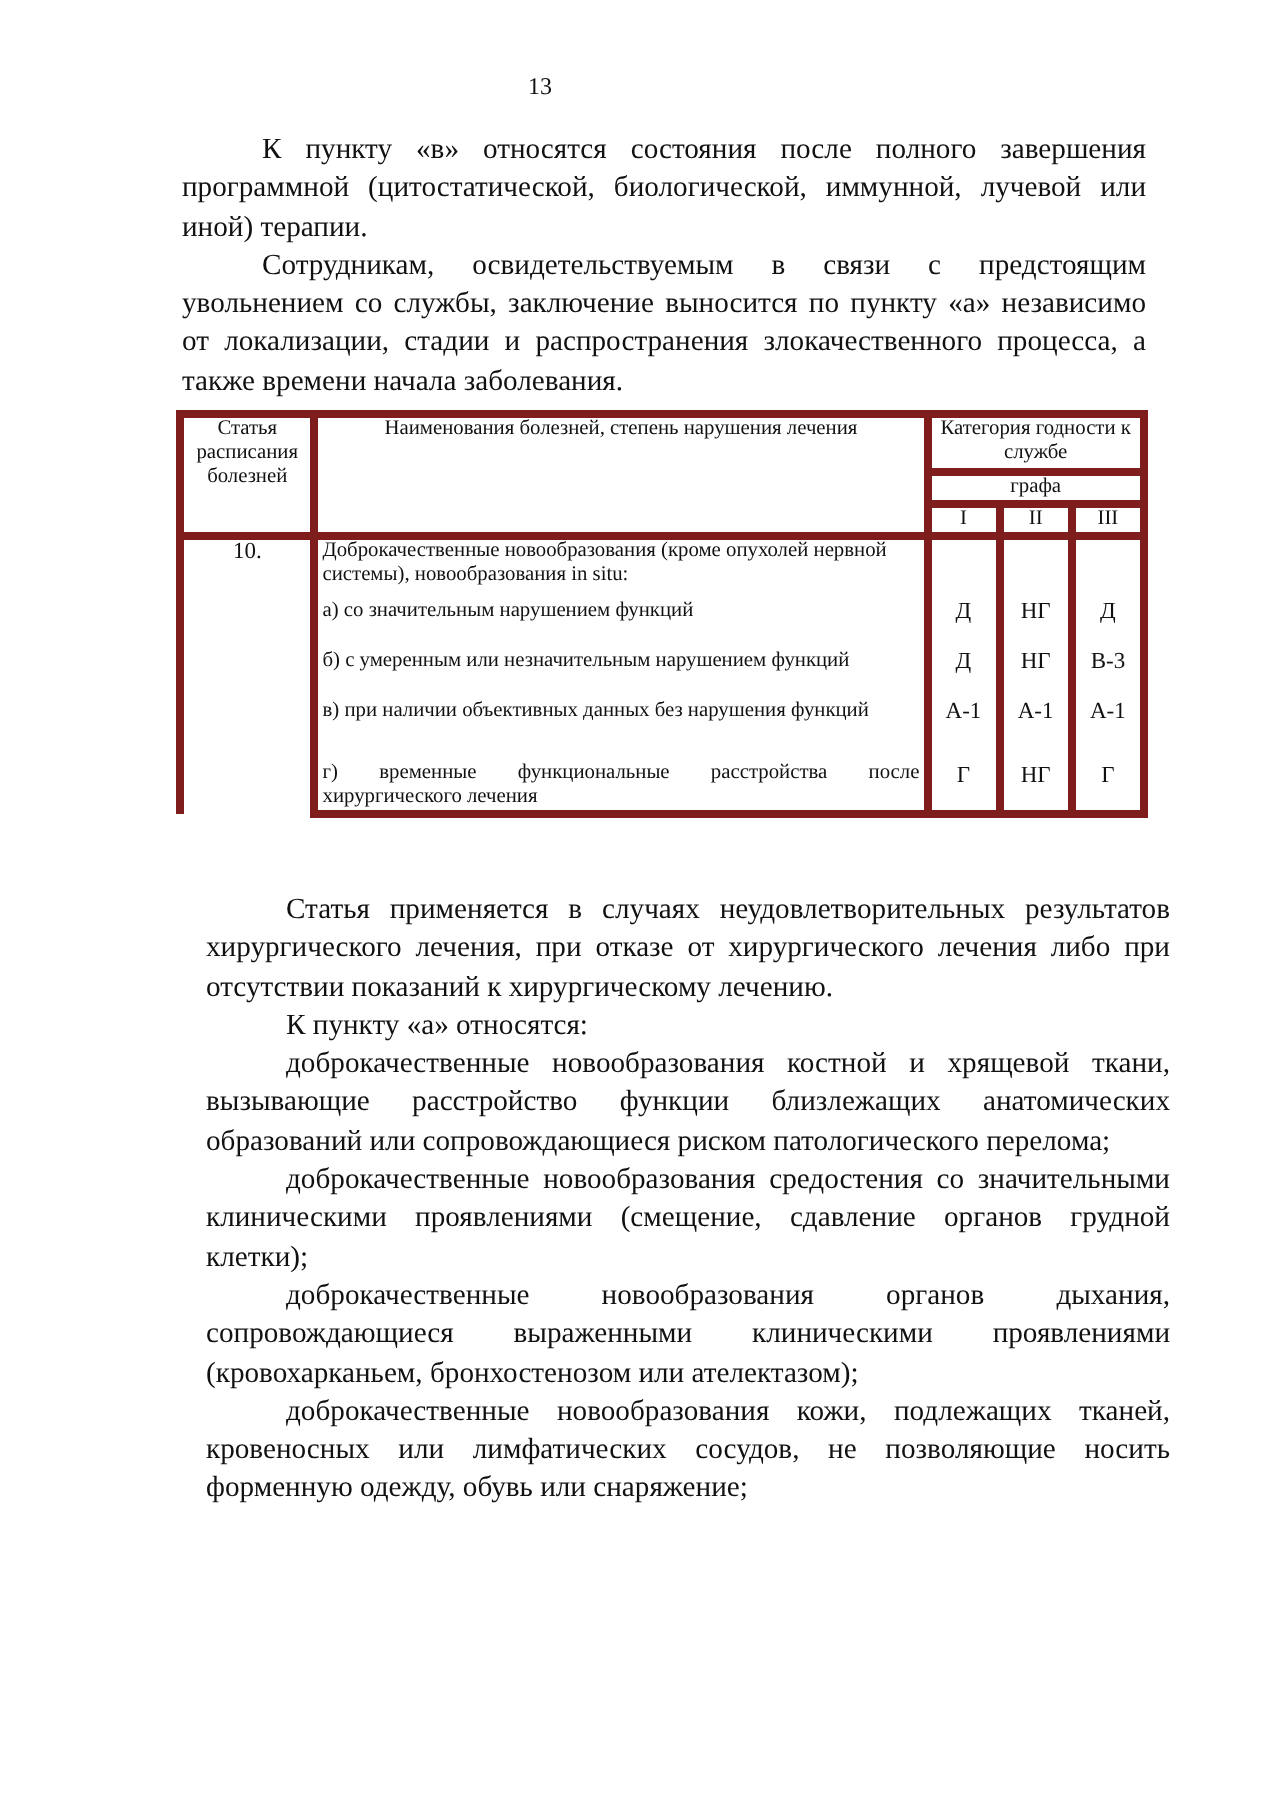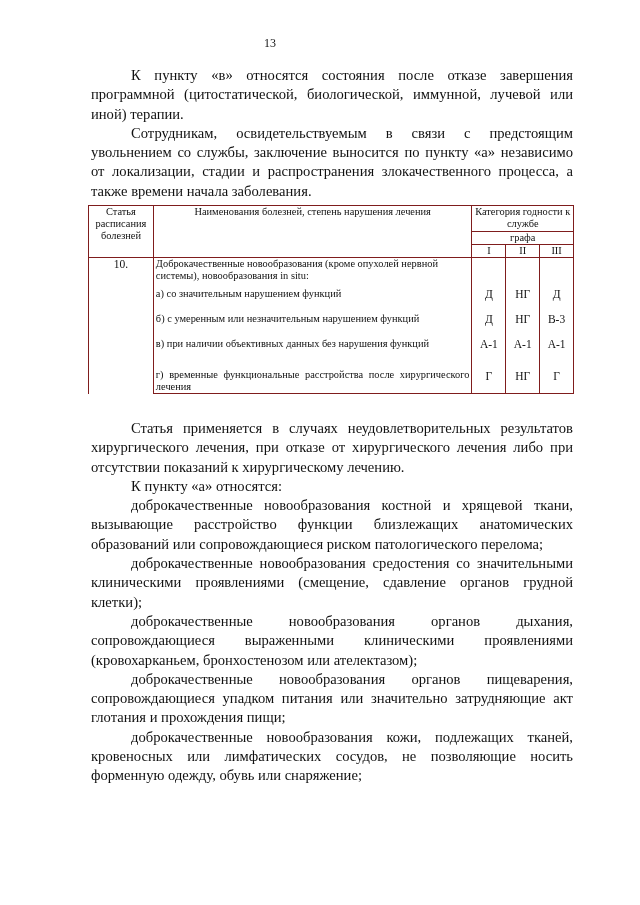--- a/index.html
+++ b/index.html
@@ -2,41 +2,41 @@
 <html><head>
 <meta charset="utf-8">
 <style>
   html, body { margin: 0; padding: 0; background: #ffffff; }
   body { width: 640px; height: 905px; position: relative; overflow: hidden;
          font-family: "Liberation Serif", "DejaVu Serif", serif; color: #111; }
   .page-num { position: absolute; top: 36px; left: 0; width: 540px; text-align: center; font-size: 12px; }
   .text { position: absolute; left: 91px; width: 482px; font-size: 14.6px; line-height: 19.3px; text-align: justify; }
   .text p { margin: 0; text-indent: 40px; }
   #block1 { top: 66px; }
-  #block2 { top: 419px; }
+  #block2 { top: 446px; margin-left: 12px; }
   table.tbl { position: absolute; left: 88px; top: 205px; width: 486px; border-collapse: collapse;
               font-size: 10.4px; line-height: 12px; }
-  .tbl td { border: 1px solid #7f1d1d; padding: 0 2px; vertical-align: top; }
+  .tbl td { border: 4px solid #7f1d1d; padding: 0 2px; vertical-align: top; }
   .c-art { width: 60px; text-align: center; }
   .c-name { width: 317px; }
   .c-cat { width: 29px; text-align: center; }
   .hdr td { text-align: center; }
   .tbl .noline-b { border-bottom: none; margin-left: 24px; }
   .tbl .noline-t { border-top: none; }
   .sub { height: 25px; vertical-align: middle; }
   .cat-val { font-size: 11.5px; vertical-align: middle; text-align: center; }
   .name-cell div { text-align: justify; }
 </style>
 </head>
 <body>
 
 <div class="page-num">13</div>
 
 <div class="text" id="block1">
-  <p>К пункту «в» относятся состояния после отказе завершения программной (цитостатической, биологической, иммунной, лучевой или иной) терапии.</p>
+  <p>К пункту «в» относятся состояния после полного завершения программной (цитостатической, биологической, иммунной, лучевой или иной) терапии.</p>
   <p>Сотрудникам, освидетельствуемым в связи с предстоящим увольнением со службы, заключение выносится по пункту «а» независимо от локализации, стадии и распространения злокачественного процесса, а также времени начала заболевания.</p>
 </div>
 
 <table class="tbl">
   <tbody>
       <tr class="hdr">
     <td class="c-art" rowspan="3">Статья расписания болезней</td>
     <td class="c-name" rowspan="3">Наименования болезней, степень нарушения лечения</td>
     <td colspan="3" style="height:25px;">Категория годности к службе</td>
   </tr>
@@ -83,15 +83,14 @@
   </tr>
 </tbody>
   </table>
 
 <div class="text" id="block2">
   <p>Статья применяется в случаях неудовлетворительных результатов хирургического лечения, при отказе от хирургического лечения либо при отсутствии показаний к хирургическому лечению.</p>
   <p>К пункту «а» относятся:</p>
   <p>доброкачественные новообразования костной и хрящевой ткани, вызывающие расстройство функции близлежащих анатомических образований или сопровождающиеся риском патологического перелома;</p>
   <p>доброкачественные новообразования средостения со значительными клиническими проявлениями (смещение, сдавление органов грудной клетки);</p>
   <p>доброкачественные новообразования органов дыхания, сопровождающиеся выраженными клиническими проявлениями (кровохарканьем, бронхостенозом или ателектазом);</p>
-  <p>доброкачественные новообразования органов пищеварения, сопровождающиеся упадком питания или значительно затрудняющие акт глотания и прохождения пищи;</p>
   <p>доброкачественные новообразования кожи, подлежащих тканей, кровеносных или лимфатических сосудов, не позволяющие носить форменную одежду, обувь или снаряжение;</p>
 </div>
 
 </body></html>

